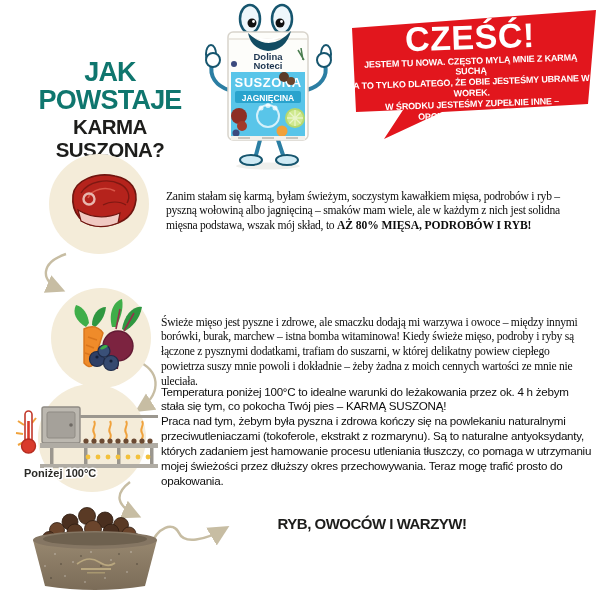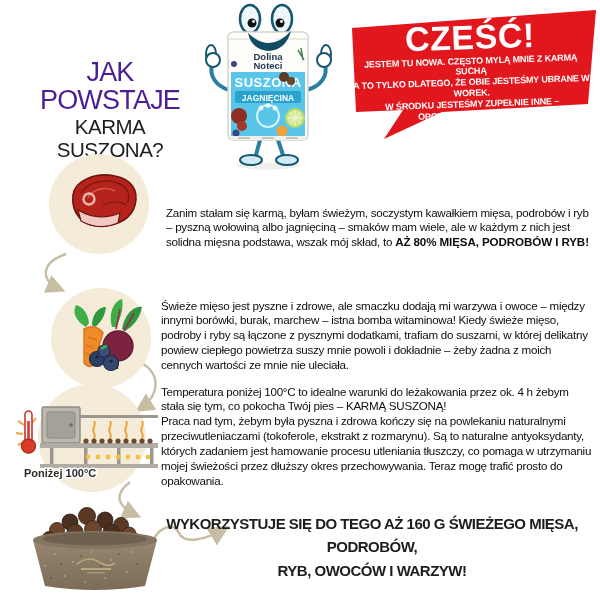--- a/index.html
+++ b/index.html
@@ -5,32 +5,32 @@
   html,body{margin:0;padding:0;}
   body{
     width:600px;height:600px;position:relative;overflow:hidden;
     background:#ffffff;
     font-family:"Liberation Sans", sans-serif;
     color:#111;
   }
   .abs{position:absolute;}
   
   .title-wrap{left:28px;top:58px;width:164px;text-align:center;}
-  .title1{font-size:27px;font-weight:400;letter-spacing:-0.8px;color:#4c1d95;line-height:1.05;}
-  .title2{font-size:20.5px;font-weight:400;letter-spacing:-0.5px;color:#1d1d1b;line-height:1.15;}
+  .title1{font-size:27px;font-weight:700;letter-spacing:-0.8px;color:#0f766e;line-height:1.05;}
+  .title2{font-size:20.5px;font-weight:700;letter-spacing:-0.5px;color:#1d1d1b;line-height:1.15;}
   
   .bubble-wrap{left:346px;top:6px;width:252px;height:138px;}
   .bubble-text{position:absolute;left:6px;top:14px;width:238px;text-align:center;color:#fff;transform:rotate(-2deg);}
   .bubble-greet{font-size:34px;font-weight:800;letter-spacing:0.5px;line-height:1.05;}
   .bubble-line{font-size:9px;font-weight:700;line-height:1.2;letter-spacing:-0.15px;}
   
   .para{font-size:11.6px;line-height:1.28;letter-spacing:-0.25px;color:#0d0d0d;}
   .para b{letter-spacing:-0.1px;}
-  .p1{left:166px;top:194px;width:424px;}
-  .p2{left:161px;top:287px;width:430px;}
+  .p1{left:166px;top:178px;width:424px;font-family:Liberation Serif, serif;}
+  .p2{left:161px;top:304px;width:430px;font-family:Liberation Serif, serif;}
   .p3{left:161px;top:373px;width:433px;}
   
   .footer{left:150px;top:512px;width:444px;text-align:center;color:#1d1d1b;}
   .footer-line{font-size:15px;font-weight:800;letter-spacing:-0.5px;line-height:1.55;}
   svg{display:block;}
   .noptr{pointer-events:none;}
 </style>
 </head>
 <body>
 
@@ -270,15 +270,14 @@
     <circle cx="122" cy="72" r="1"></circle>
       <circle cx="36" cy="86" r="1"></circle>
   </g>
 
   <path d="M62,72 C 70,66 78,66 84,70 C 90,74 96,74 100,71" fill="none" stroke="#b9a77f" stroke-width="1.6"></path>
   <rect x="66" y="76" width="30" height="2" fill="#b9a77f"></rect>
   <rect x="72" y="80" width="18" height="1.5" fill="#a79770"></rect>
 </svg>
 
 <div class="abs footer">
-  <div class="footer-line">WYKORZYSTUJE SIĘ DO TEGO AŻ 160 G ŚWIEŻEGO MIĘSA, PODROBÓW,</div>
   <div class="footer-line">RYB, OWOCÓW I WARZYW!</div>
 </div>
 
 </body></html>

